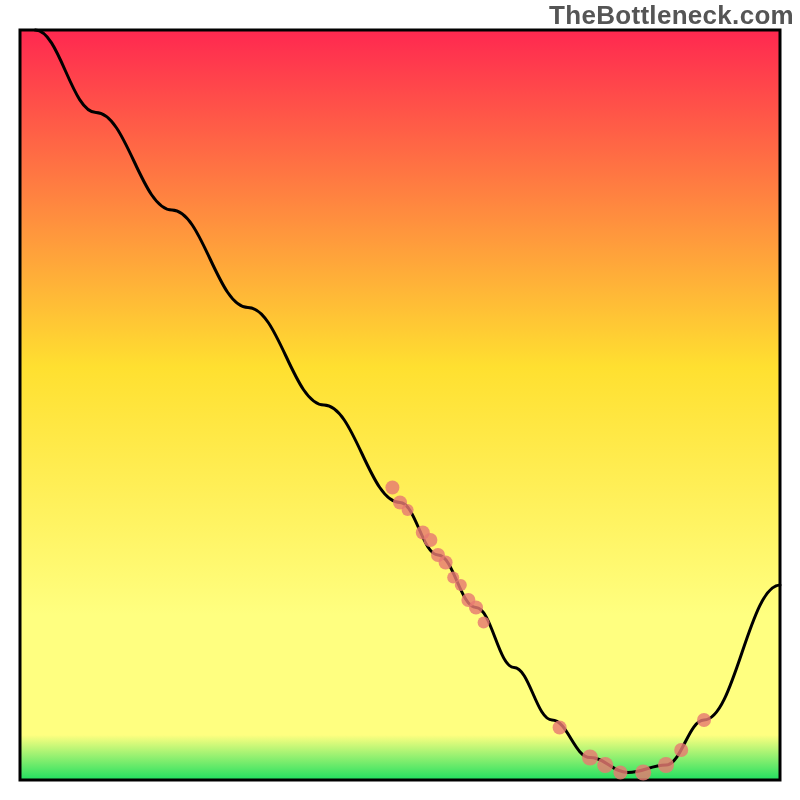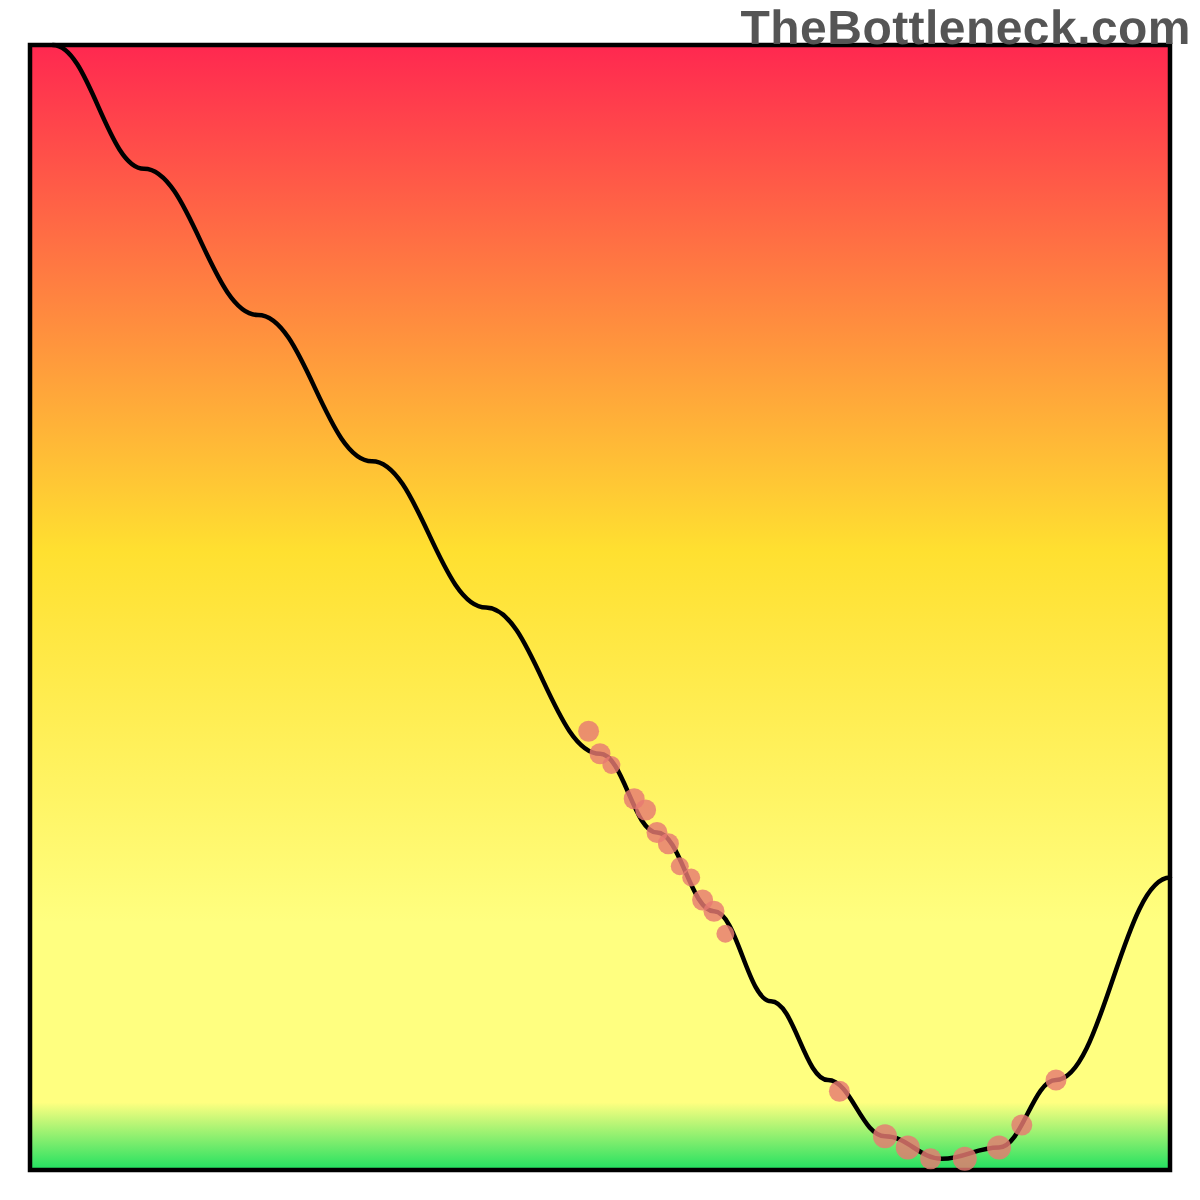--- a/index.html
+++ b/index.html
@@ -13,21 +13,21 @@
   }
   .frame {
     position: relative;
     width: 800px;
     height: 800px;
   }
   .watermark {
     position: absolute;
     top: 0;
     right: 6px;
-    font-size: 32px;
+    font-size: 26px;
     font-weight: 600;
     color: #555;
     z-index: 5;
     letter-spacing: 0.3px;
   }
   svg {
     position: absolute;
     top: 0;
     left: 0;
   }

